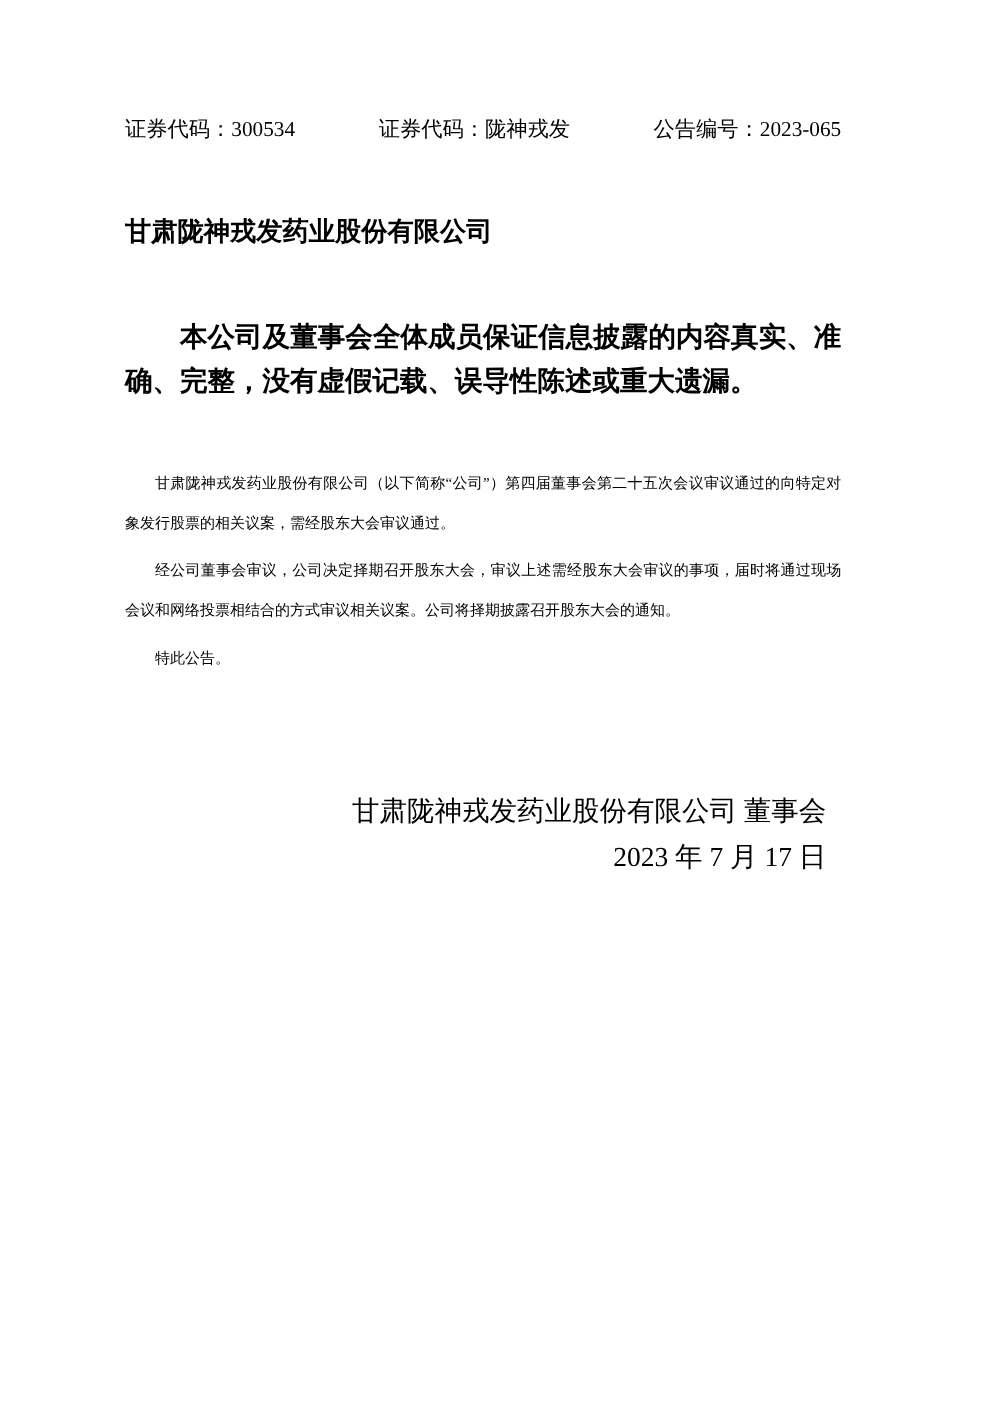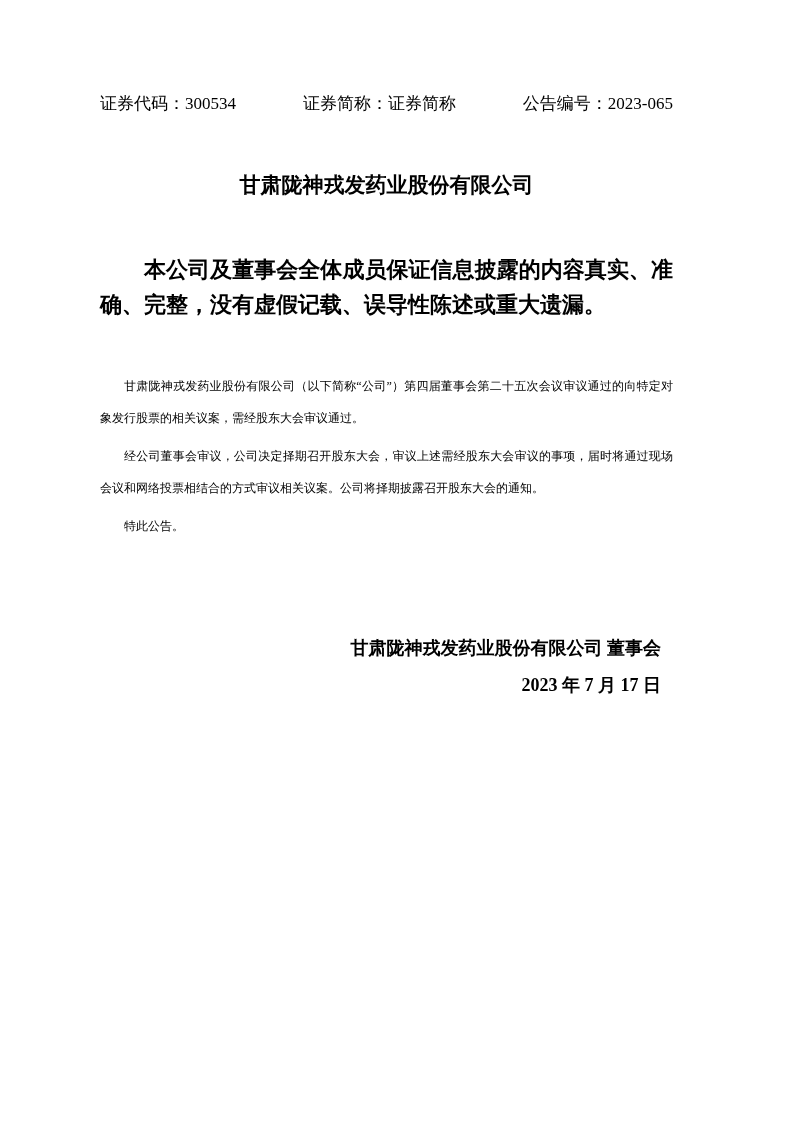--- a/index.html
+++ b/index.html
@@ -24,21 +24,20 @@
   .header-row {
     display: flex;
     justify-content: space-between;
     align-items: baseline;
     font-size: 17px;
     line-height: 22px;
     white-space: nowrap;
   }
   .doc-title {
     margin-top: 52px;
-    text-align: center;
     font-weight: bold;
     font-size: 21px;
     line-height: 37px;
   }
   .notice-para {
     margin: 48px 0 0 0;
     font-weight: bold;
     font-size: 22px;
     line-height: 35px;
     text-align: justify;
@@ -51,34 +50,33 @@
     margin: 0 0 6px 0;
     font-size: 12px;
     line-height: 32px;
     text-align: justify;
     text-indent: 2em;
   }
   .signature-block {
     margin-top: 88px;
     padding-right: 12px;
     text-align: right;
-    font-size: 18px;
+    font-size: 22px;
     line-height: 37px;
-    font-weight: bold;
   }
 </style>
 </head>
 <body>
 
 <div class="page">
   <div class="content">
 
     <div class="header-row">
       <span>证券代码：300534</span>
-      <span>证券简称：证券简称</span>
+      <span>证券代码：陇神戎发</span>
       <span>公告编号：2023-065</span>
     </div>
 
     <div class="doc-title">
       <div>甘肃陇神戎发药业股份有限公司</div>
     </div>
 
     <p class="notice-para">本公司及董事会全体成员保证信息披露的内容真实、准确、完整，没有虚假记载、误导性陈述或重大遗漏。</p>
 
     <div class="body-block">

